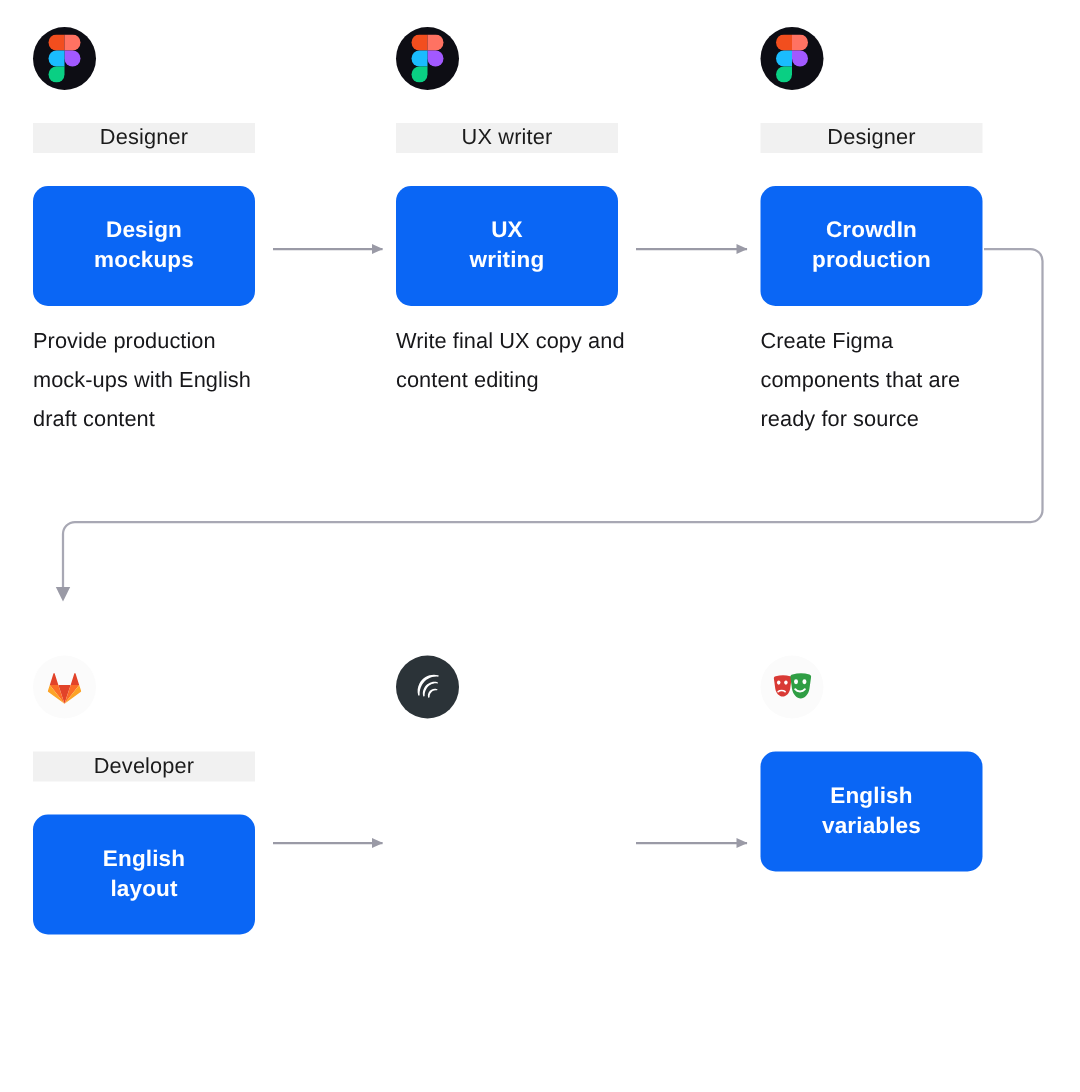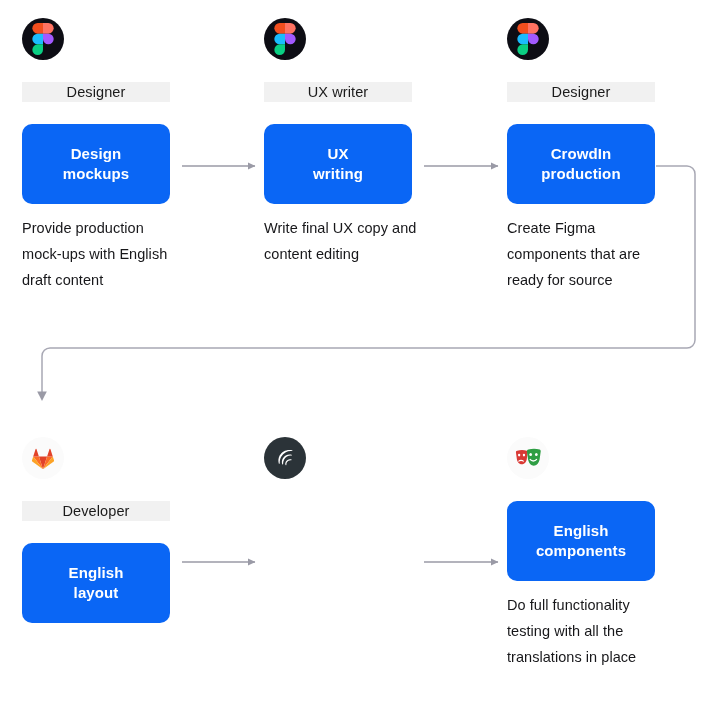--- a/index.html
+++ b/index.html
@@ -244,19 +244,18 @@
 
         <path d="M15.4 3.9c4-1.2 8.2-1.2 12.2 0 .8.3 1.3 1.1 1.2 1.9l-1.2 8.5c-.6 4.1-3.6 7-6.3 7s-5.7-2.9-6.3-7L13.8 5.8c-.1-.9.5-1.7 1.6-1.9z" fill="#2f9e44"></path>
         <ellipse cx="17.9" cy="9.2" rx="1.45" ry="1.75" fill="#ffffff"></ellipse>
         <ellipse cx="24.0" cy="9.2" rx="1.45" ry="1.75" fill="#ffffff"></ellipse>
         <path d="M17.3 14.6c1.7 2.2 5.3 2.2 7 0" stroke="#ffffff" stroke-width="1.4" fill="none" stroke-linecap="round"></path>
       </svg>
     </div>
     <div class="task-box">
       <span>
         <span>English</span><br>
-        <span>components</span>
-      </span>
-    </div>
-    <div class="desc">Do full functionality testing with all the translations in place</div>
+        <span>variables</span>
+      </span>
+    </div>
   </div>
 
 </div>
 
 </body></html>

